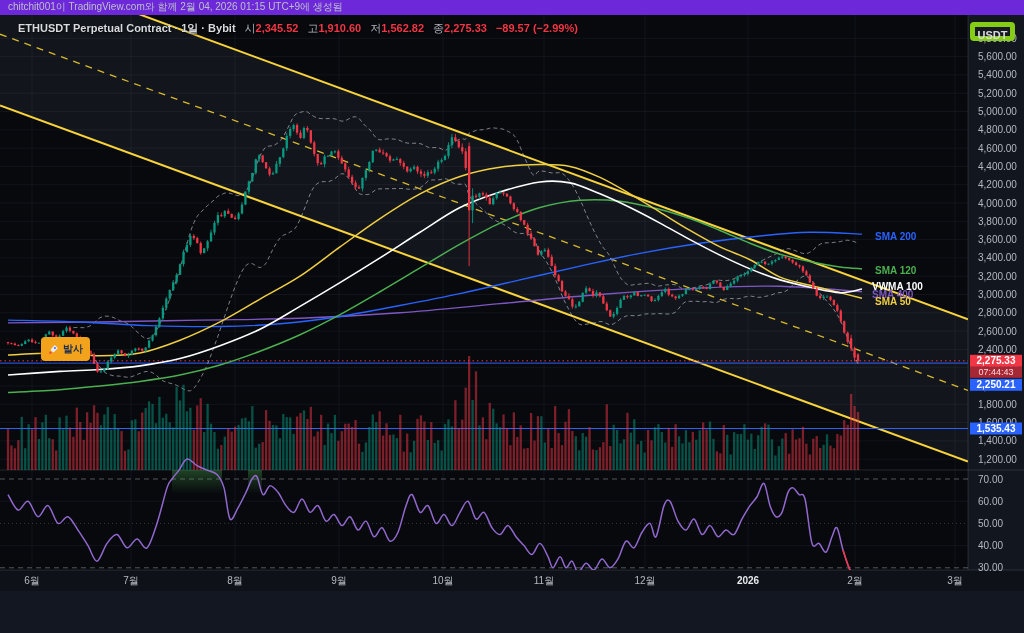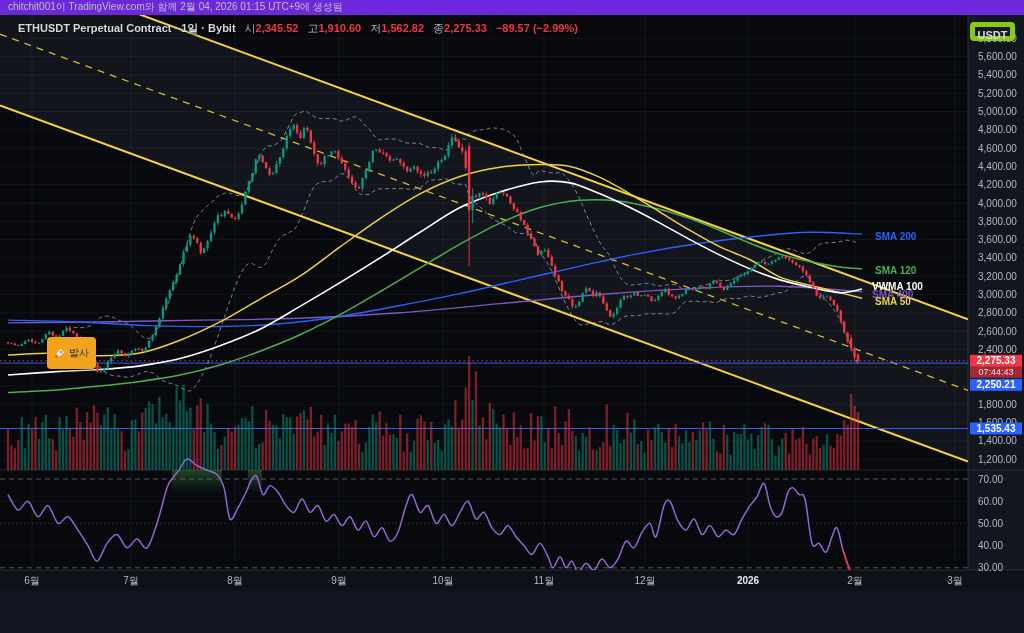--- a/index.html
+++ b/index.html
@@ -9,22 +9,22 @@
   .chart-area{position:absolute;top:15px;left:0;width:1024px;height:576px;}
   .chart-area svg{display:block;}
   .legend{position:absolute;top:6px;left:18px;display:flex;gap:9px;font-size:11px;align-items:baseline;
     white-space:nowrap;text-shadow:0 1px 2px rgba(0,0,0,.8);}
   .legend .title{color:#d8dade;font-weight:600;}
   .legend .pfx{color:#b2b5be;}
   .legend .val{color:#f23645;font-weight:bold;}
   .usdt-btn{position:absolute;top:7px;right:9px;width:45px;height:19px;background:#17191f;color:#d8dade;
     border:5px solid #84cc16;border-radius:4px;font-size:11px;font-weight:600;line-height:17px;text-align:center;
     padding:0;cursor:pointer;font-family:"Liberation Sans",sans-serif;}
-  .note{position:absolute;left:47px;top:322px;height:32px;display:flex;align-items:center;gap:4px;
-    background:#f2a31b;border-radius:4px;padding:0 7px;font-size:10px;font-weight:400;color:#20324f;
+  .note{position:absolute;left:41px;top:322px;height:24px;display:flex;align-items:center;gap:4px;
+    background:#f2a31b;border-radius:4px;padding:0 7px;font-size:10px;font-weight:700;color:#20324f;
     box-shadow:0 1px 3px rgba(0,0,0,.5);cursor:pointer;}
   .footer{position:absolute;left:0;bottom:0;width:1024px;height:42px;background:#1e222d;display:flex;
     align-items:center;padding-left:26px;box-sizing:border-box;gap:9px;}
   .footer .brand{color:#d5d8df;font-size:17px;font-weight:700;letter-spacing:.2px;}
 </style>
 </head>
 <body>
 
 <div class="page">
 

